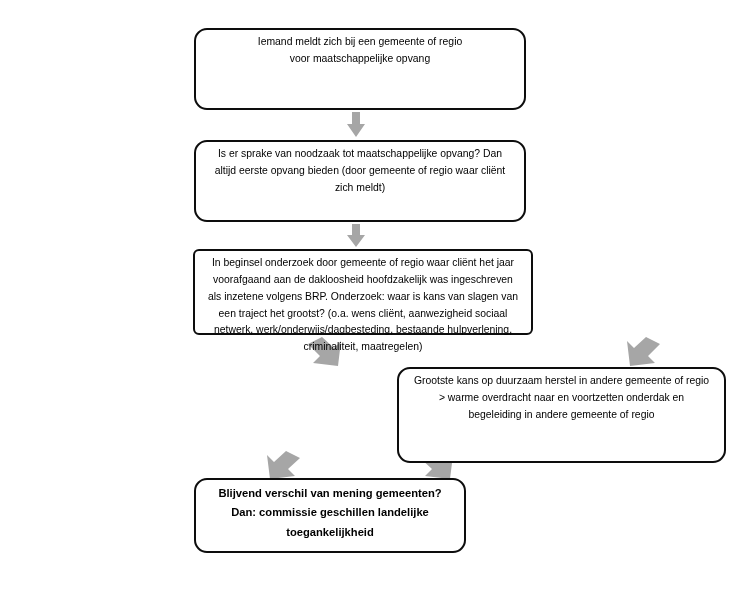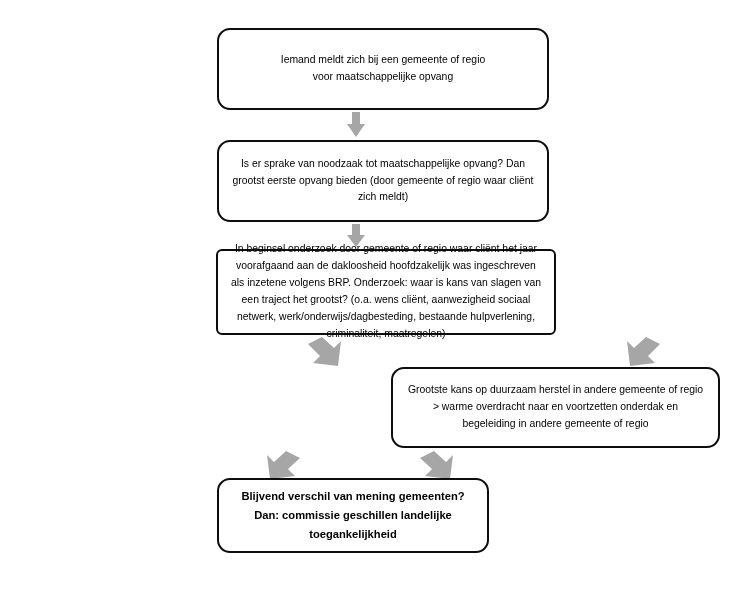--- a/index.html
+++ b/index.html
@@ -20,25 +20,23 @@
     height: 600px;
     background: #ffffff;
   }
   .node {
     position: absolute;
     box-sizing: border-box;
     background: #ffffff;
     border: 2.6px solid #0d0d0d;
     border-radius: 13px;
     display: flex;
-    align-items: center;
     justify-content: center;
     padding: 4px 12px;
     z-index: 3;
-    margin-left: 23px;
   }
   .node .node-text {
     display: block;
     width: 100%;
     text-align: center;
     font-size: 10.4px;
     line-height: 1.62;
     color: #000000;
     white-space: pre-line;
   }
@@ -46,21 +44,21 @@
     font-weight: bold;
     font-size: 11.2px;
     line-height: 1.72;
   }
   
   #node-intake      { left: 194px; top: 28px;  width: 332px; height: 82px; }
   #node-urgency     { left: 194px; top: 140px; width: 332px; height: 82px; }
   #node-investigation { left: 193px; top: 249px; width: 340px; height: 86px;
                         border-radius: 6px; }
   #node-stay-local  { left: 41px;  top: 367px; width: 328px; height: 81px; }
-  #node-transfer    { left: 368px; top: 367px; width: 329px; height: 81px; }
+  #node-transfer    { left: 397px; top: 367px; width: 329px; height: 96px; }
   #node-dispute     { left: 194px; top: 478px; width: 272px; height: 75px; }
 
   .arrow-layer {
     position: absolute;
     left: 0; top: 0;
     width: 746px;
     height: 600px;
     z-index: 1;
     pointer-events: none;
   }
@@ -96,21 +94,21 @@
       <polygon fill="#A6A6A6" points="434,451 446,462 453,455 450,479 425,476 432,469 420,458"></polygon>
     </g>
   </svg>
 
   <div class="node" id="node-intake">
     <span class="node-text">Iemand meldt zich bij een gemeente of regio
 voor maatschappelijke opvang</span>
   </div>
 
   <div class="node" id="node-urgency">
-    <span class="node-text">Is er sprake van noodzaak tot maatschappelijke opvang? Dan grootst eerste opvang bieden (door gemeente of regio waar cliënt zich meldt)</span>
+    <span class="node-text">Is er sprake van noodzaak tot maatschappelijke opvang? Dan altijd eerste opvang bieden (door gemeente of regio waar cliënt zich meldt)</span>
   </div>
 
   <div class="node" id="node-investigation">
     <span class="node-text">In beginsel onderzoek door gemeente of regio waar cliënt het jaar voorafgaand aan de dakloosheid hoofdzakelijk was ingeschreven als inzetene volgens BRP. Onderzoek: waar is kans van slagen van een traject het grootst? (o.a. wens cliënt, aanwezigheid sociaal netwerk, werk/onderwijs/dagbesteding, bestaande hulpverlening, criminaliteit, maatregelen)</span>
   </div>
 
 
   <div class="node" id="node-transfer">
     <span class="node-text">Grootste kans op duurzaam herstel in andere gemeente of regio &gt; warme overdracht naar en voortzetten onderdak en begeleiding in andere gemeente of regio</span>
   </div>

